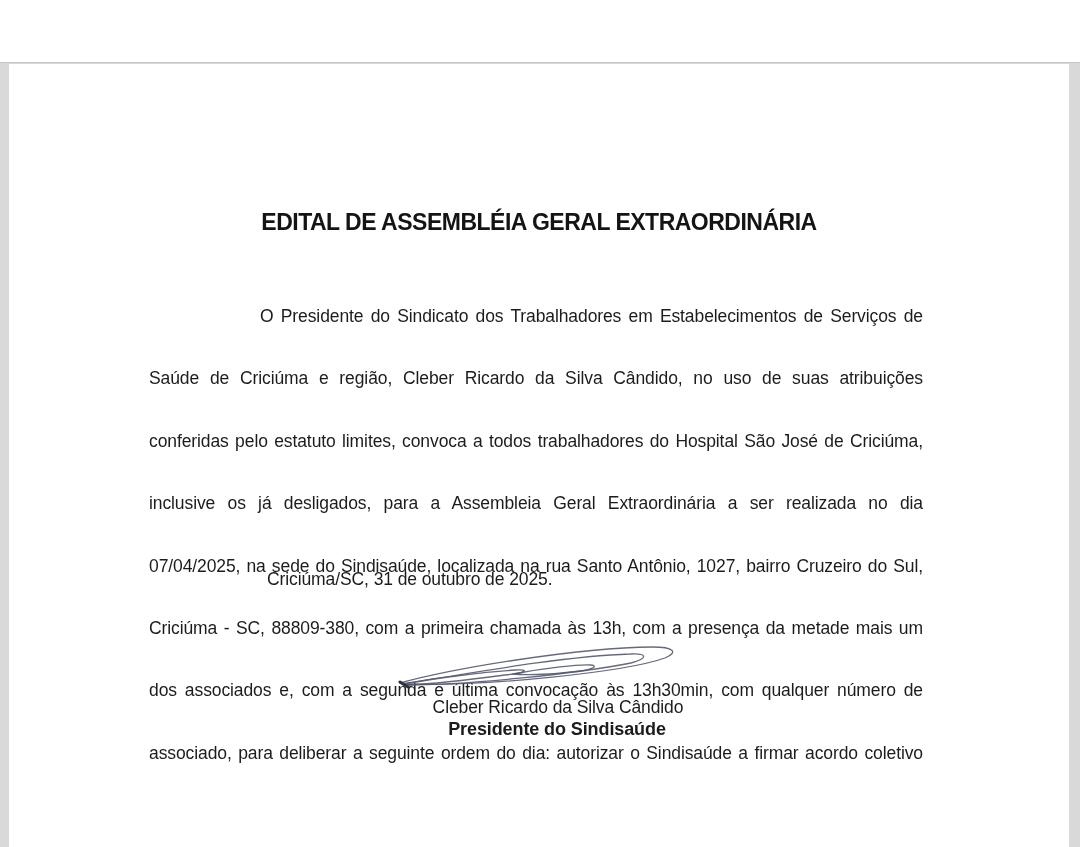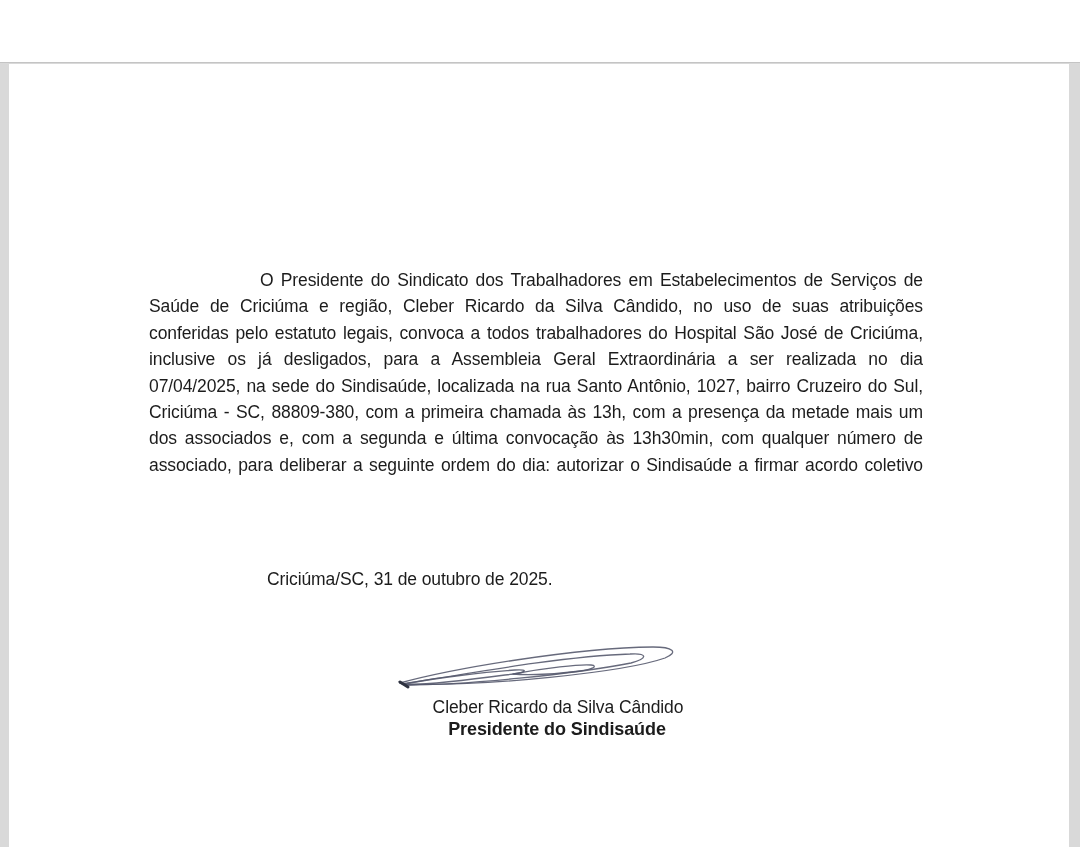--- a/index.html
+++ b/index.html
@@ -43,20 +43,21 @@
     top: 203px; left: 140px;
     width: 774px;
     font-size: 17.5px;
     line-height: 26.4px;
     letter-spacing: -0.1px;
   }
   .body-line {
     text-align: justify;
     text-align-last: justify;
     white-space: nowrap; 
+    margin-top: 36px;
   }
   .body-line.first { padding-left: 111px; }
   .body-line.last  { text-align-last: left; }
   .date-line {
     position: absolute;
     top: 505px; left: 258px;
     font-size: 17.5px;
     letter-spacing: -0.1px;
   }
   .signature-svg {
@@ -97,25 +98,26 @@
     stroke-linecap: round;
   }
 </style>
 </head>
 <body>
 
 <div class="backdrop"></div>
 
 <div class="sheet">
 
+  <h1 class="doc-title">EDITAL DE ASSEMBLÉIA GERAL EXTRAORDINÁRIA</h1>
 
   <div class="body-text">
       <div class="body-line first">O Presidente do Sindicato dos Trabalhadores em Estabelecimentos de Serviços de</div>
       <div class="body-line">Saúde de Criciúma e região, Cleber Ricardo da Silva Cândido, no uso de suas atribuições</div>
-      <div class="body-line">conferidas pelo estatuto legais, convoca a todos trabalhadores do Hospital São José de Criciúma,</div>
+      <div class="body-line">conferidas pelo estatuto limites, convoca a todos trabalhadores do Hospital São José de Criciúma,</div>
       <div class="body-line">inclusive os já desligados, para a Assembleia Geral Extraordinária a ser realizada no dia</div>
       <div class="body-line">07/04/2025, na sede do Sindisaúde, localizada na rua Santo Antônio, 1027, bairro Cruzeiro do Sul,</div>
       <div class="body-line">Criciúma - SC, 88809-380, com a primeira chamada às 13h, com a presença da metade mais um</div>
       <div class="body-line">dos associados e, com a segunda e última convocação às 13h30min, com qualquer número de</div>
       <div class="body-line">associado, para deliberar a seguinte ordem do dia: autorizar o Sindisaúde a firmar acordo coletivo</div>
     </div>
 
   <div class="date-line">Criciúma/SC, 31 de outubro de 2025.</div>
 
   <svg class="signature-svg" viewBox="0 0 285 50" xmlns="http://www.w3.org/2000/svg" aria-hidden="true">

